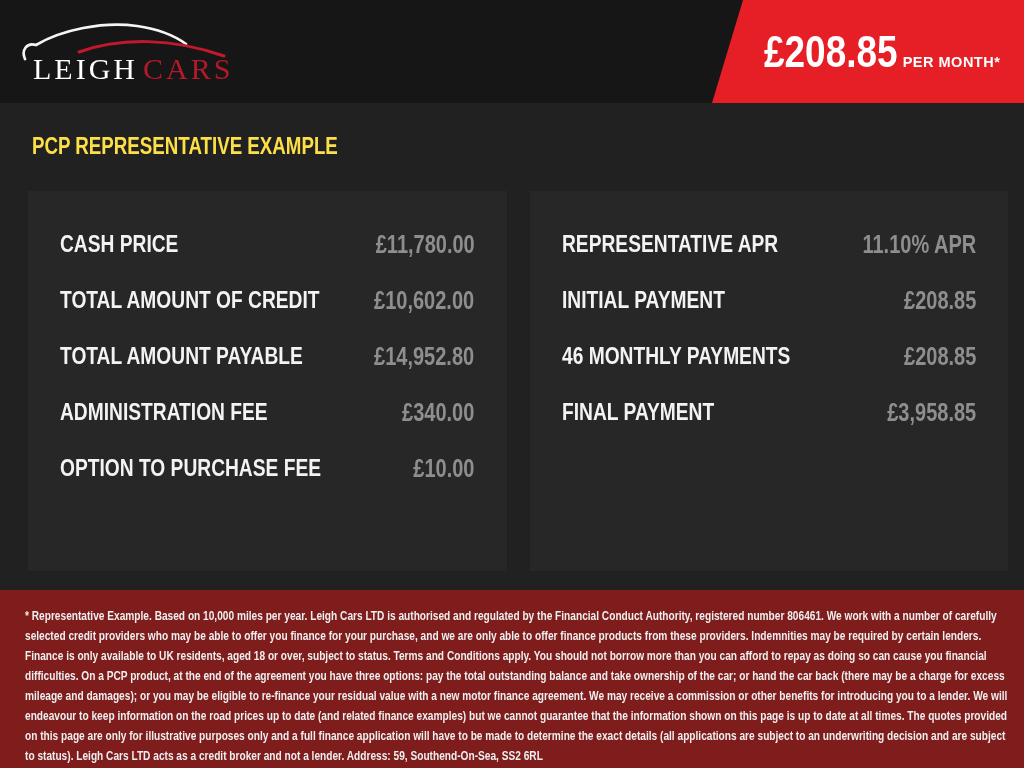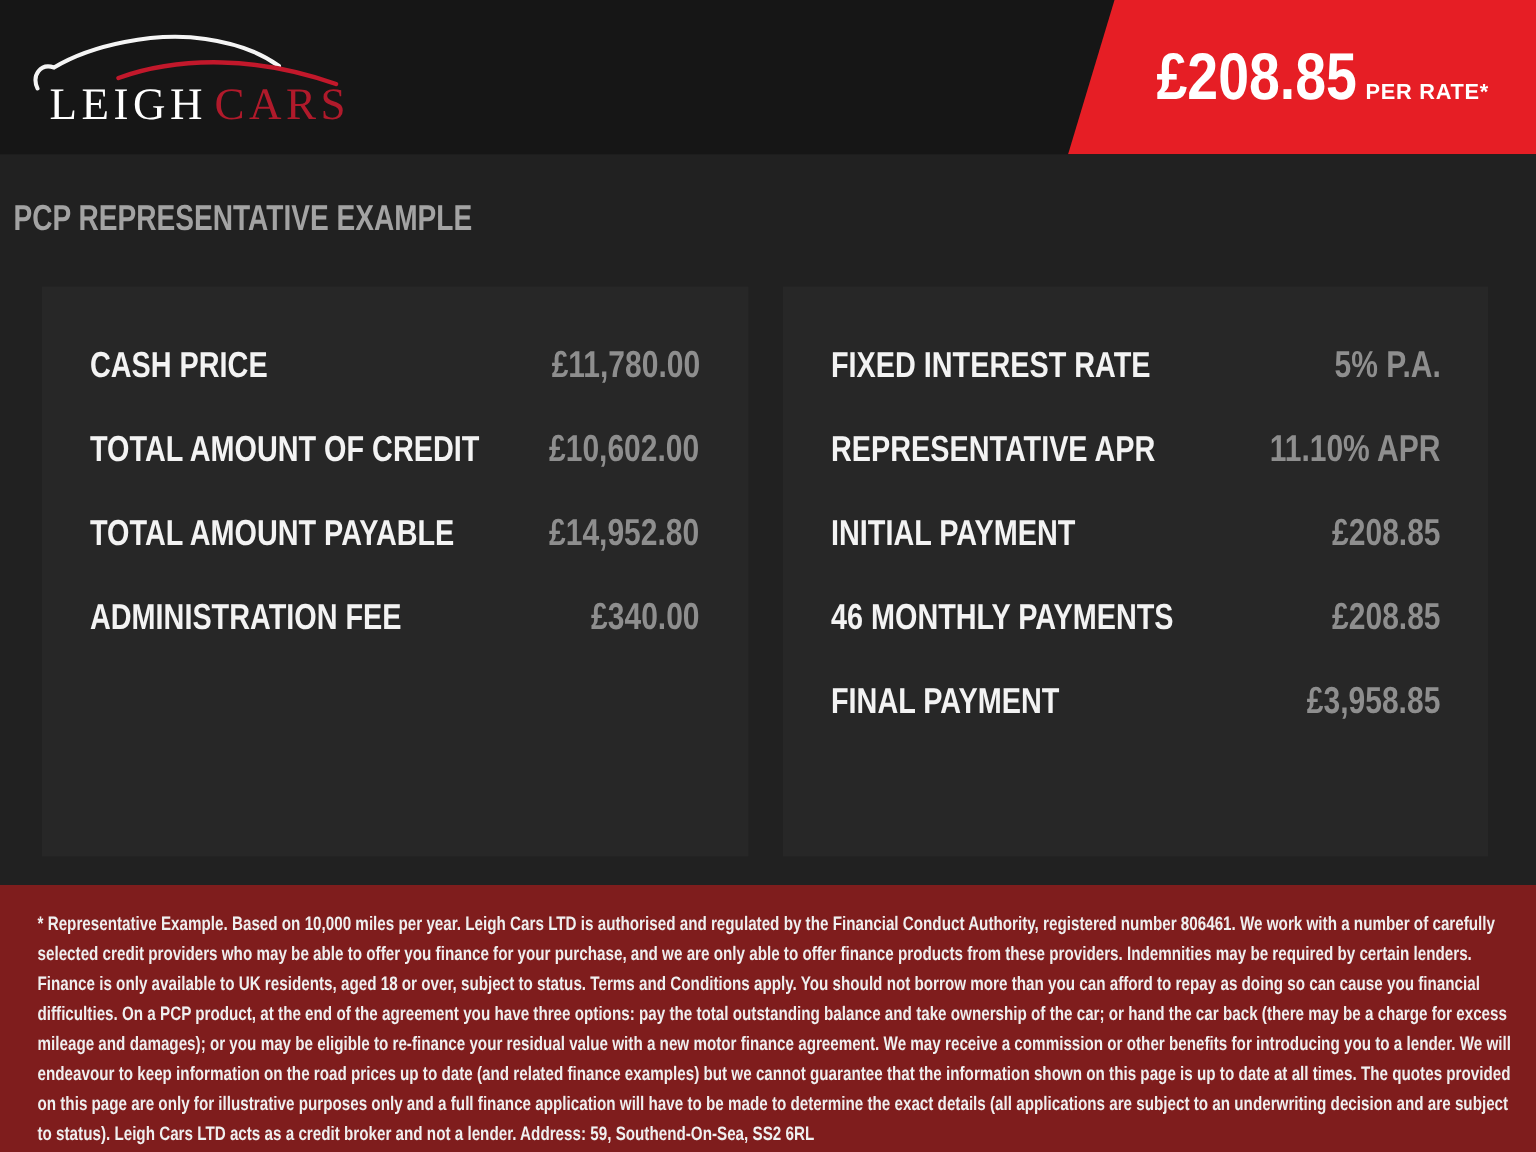--- a/index.html
+++ b/index.html
@@ -59,35 +59,35 @@
   }
 
   
   .main {
     position: relative;
     height: 487px;
     background: #212121;
   }
   h1.page-title {
     margin: 0;
-    padding: 30px 0 0 9px;
+    padding: 30px 0 0 32px;
     font-size: 24px;
     line-height: 1.1;
-    color: #a3a3a3;
+    color: #fde047;
     font-weight: 700;
   }
   h1.page-title .hcond {
     display: inline-block;
     transform: scaleX(0.78);
     transform-origin: left center;
     white-space: nowrap;
   }
   .panels {
     position: absolute;
-    left: 28px; right: 32px; top: 88px;
+    left: 28px; right: 16px; top: 88px;
     height: 380px;
     display: flex;
     gap: 23px;
   }
   .panel {
     flex: 1;
     background: #272727;
     padding: 25px 32px 0 32px;
   }
   .frow { position: relative; height: 56px; }
@@ -141,21 +141,21 @@
       <path d="M 4 42 C 0 33 6 25 15 28 C 40 13 82 4 116 9 C 137 12 154 19 165 27" fill="none" stroke="#f5f5f5" stroke-width="2.7" stroke-linecap="round"></path>
       <path d="M 58 35 C 100 20 152 21 203 39" fill="none" stroke="#c2182b" stroke-width="3" stroke-linecap="round"></path>
       <text x="12" y="62" font-family="Liberation Serif, serif" font-size="30" style="letter-spacing:3px" fill="#ffffff">LEIGH</text>
       <text x="122" y="62" font-family="Liberation Serif, serif" font-size="30" style="letter-spacing:3px" fill="#b01a2b">CARS</text>
     </svg>
   </div>
 
   <div class="price-banner">
     <div class="inner">
       <span class="price">£208.85</span>
-      <span class="per">PER RATE*</span>
+      <span class="per">PER MONTH*</span>
     </div>
   </div>
 
 </div>
 
 <div class="main">
 
   <h1 class="page-title">
     <span class="hcond">PCP REPRESENTATIVE EXAMPLE</span>
   </h1>
@@ -172,27 +172,27 @@
         <span class="fvalue">£10,602.00</span>
       </div>
       <div class="frow">
         <span class="flabel">TOTAL AMOUNT PAYABLE</span>
         <span class="fvalue">£14,952.80</span>
       </div>
       <div class="frow">
         <span class="flabel">ADMINISTRATION FEE</span>
         <span class="fvalue">£340.00</span>
       </div>
+      <div class="frow">
+        <span class="flabel">OPTION TO PURCHASE FEE</span>
+        <span class="fvalue">£10.00</span>
+      </div>
     </div>
 
     <div class="panel">
-      <div class="frow">
-        <span class="flabel">FIXED INTEREST RATE</span>
-        <span class="fvalue">5% P.A.</span>
-      </div>
       <div class="frow">
         <span class="flabel">REPRESENTATIVE APR</span>
         <span class="fvalue">11.10% APR</span>
       </div>
       <div class="frow">
         <span class="flabel">INITIAL PAYMENT</span>
         <span class="fvalue">£208.85</span>
       </div>
       <div class="frow">
         <span class="flabel">46 MONTHLY PAYMENTS</span>

